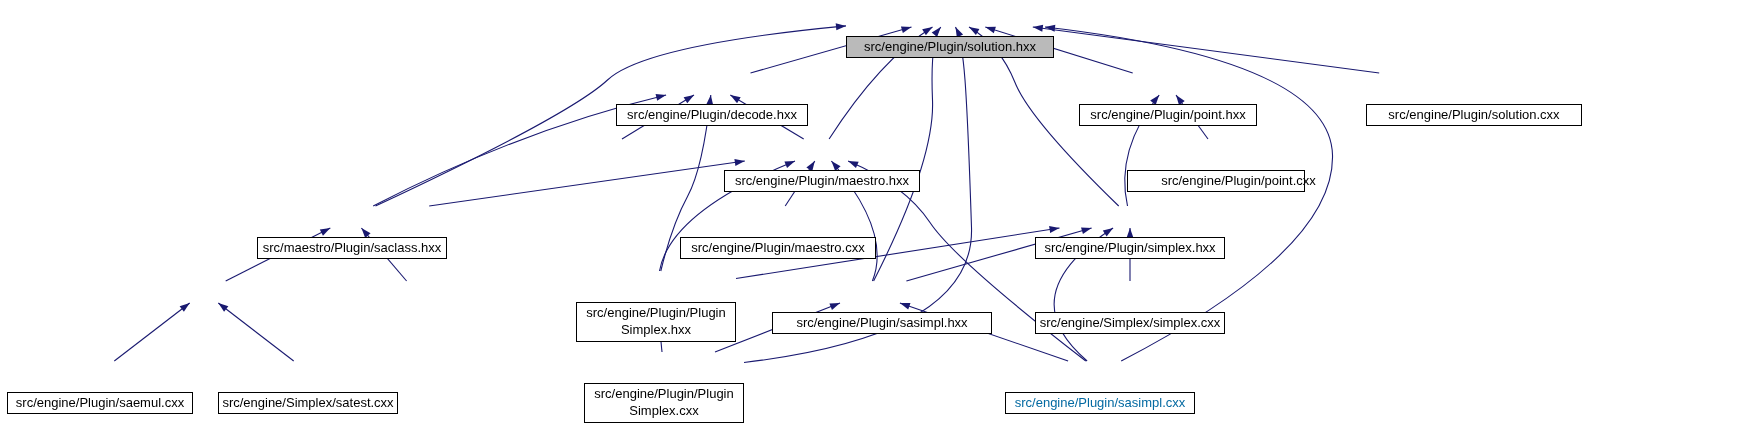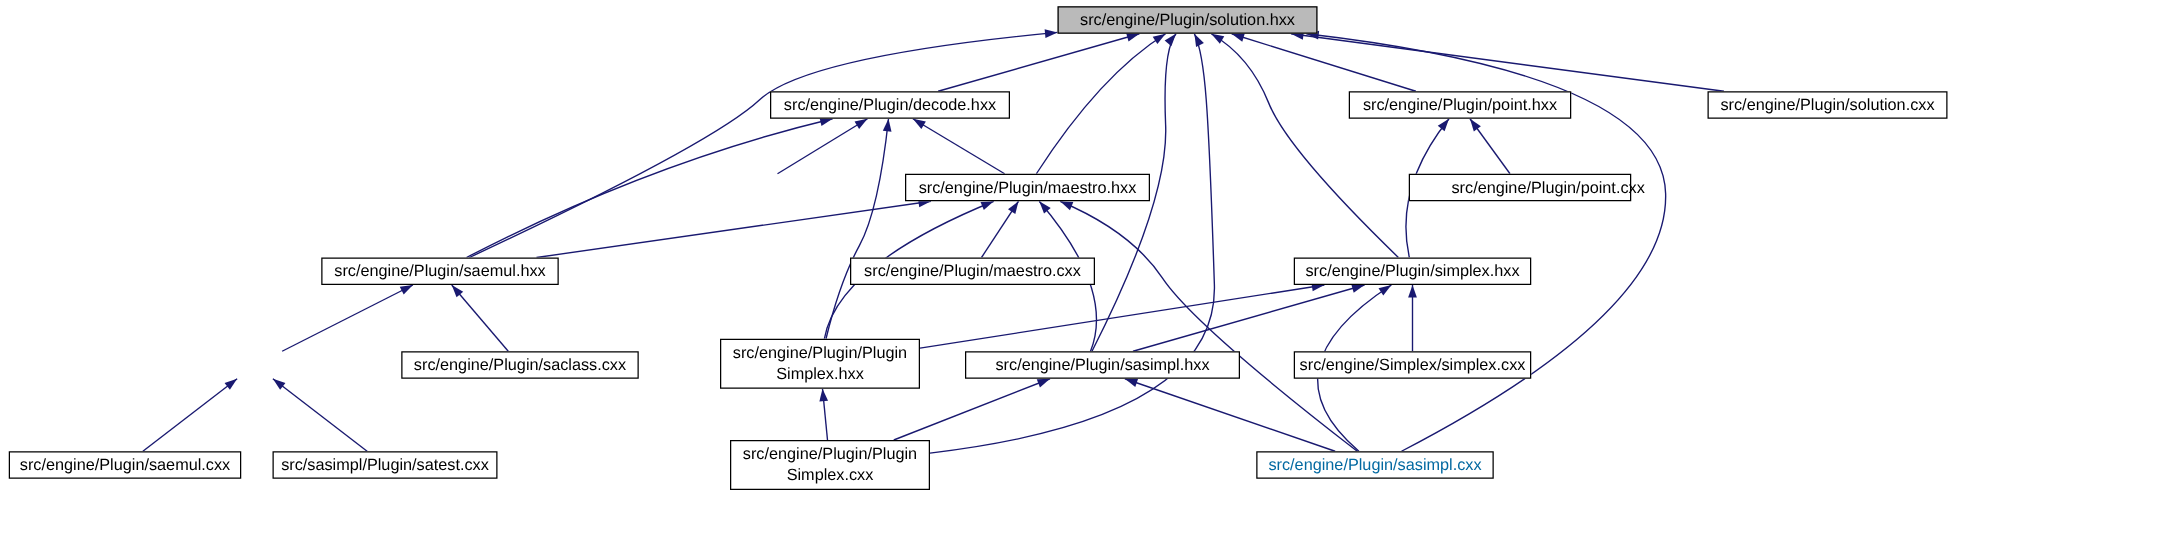--- a/index.html
+++ b/index.html
@@ -16,20 +16,21 @@
     box-sizing:border-box;
     display:flex;align-items:center;justify-content:center;
     text-align:center;
     font-size:13px;line-height:1.3;
     border:1px solid #000000;
     background:#ffffff;color:#000000;
     white-space:pre-line;
     padding:0 3px;
     cursor:pointer;
     z-index:2;
+    margin-top:31px;
   }
   .node.root{cursor:default;}
 </style>
 </head>
 <body>
 
 <div class="stage" style="width: 1742px; height: 440px; background: rgb(255, 255, 255);">
     <svg width="1742" height="440">
       <defs>
         <marker id="arrow" markerWidth="12" markerHeight="10" refX="10.5" refY="5" orient="auto" markerUnits="userSpaceOnUse">
@@ -64,29 +65,28 @@
       <path d="M906.4,281.0 L1091.6,228.0" fill="none" stroke="#191970" stroke-width="1.1" marker-end="url(#arrow)"></path>
       <path d="M736.0,278.5 L1059.5,228.0" fill="none" stroke="#191970" stroke-width="1.1" marker-end="url(#arrow)"></path>
       <path d="M1087.1,361.0 Q1010.0,295.0 1113.1,228.0" fill="none" stroke="#191970" stroke-width="1.1" marker-end="url(#arrow)"></path>
       <path d="M662.0,352.0 L658.0,311.0" fill="none" stroke="#191970" stroke-width="1.1" marker-end="url(#arrow)"></path>
       <path d="M1068.1,361.0 L899.9,303.0" fill="none" stroke="#191970" stroke-width="1.1" marker-end="url(#arrow)"></path>
       <path d="M715.0,352.0 L840.0,303.0" fill="none" stroke="#191970" stroke-width="1.1" marker-end="url(#arrow)"></path>
     </svg>
     <div class="node root" style="left: 846px; top: 5px; width: 208px; height: 22px; background: rgb(186, 186, 186); border-color: rgb(0, 0, 0); color: rgb(0, 0, 0);">src/engine/Plugin/solution.hxx</div>
     <div class="node" style="left: 616px; top: 73px; width: 192px; height: 22px; background: rgb(255, 255, 255); border-color: rgb(0, 0, 0); color: rgb(0, 0, 0);">src/engine/Plugin/decode.hxx</div>
     <div class="node" style="left: 1079px; top: 73px; width: 178px; height: 22px; background: rgb(255, 255, 255); border-color: rgb(0, 0, 0); color: rgb(0, 0, 0);">src/engine/Plugin/point.hxx</div>
-    <div class="node" style="left: 1366px; top: 73px; width: 192px; height: 22px; background: rgb(255, 255, 255); border-color: rgb(0, 0, 0); color: rgb(0, 0, 0);">src/engine/Plugin/solution.cxx</div>
+    <div class="node" style="left: 1366px; top: 73px; width: 216px; height: 22px; background: rgb(255, 255, 255); border-color: rgb(0, 0, 0); color: rgb(0, 0, 0);">src/engine/Plugin/solution.cxx</div>
     <div class="node" style="left: 724px; top: 139px; width: 196px; height: 22px; background: rgb(255, 255, 255); border-color: rgb(0, 0, 0); color: rgb(0, 0, 0);">src/engine/Plugin/maestro.hxx</div>
     <div class="node" style="left: 1127px; top: 139px; width: 178px; height: 22px; background: rgb(255, 255, 255); border-color: rgb(0, 0, 0); color: rgb(0, 0, 0); padding-left: 48px;">src/engine/Plugin/point.cxx</div>
-    <div class="node" style="left: 257px; top: 206px; width: 190px; height: 22px; background: rgb(255, 255, 255); border-color: rgb(0, 0, 0); color: rgb(0, 0, 0);">src/engine/Plugin/saemul.hxx</div>
+    <div class="node" style="left: 257px; top: 206px; width: 190px; height: 22px; background: rgb(255, 255, 255); border-color: rgb(0, 0, 0); color: rgb(0, 0, 0);">src/maestro/Plugin/saclass.hxx</div>
     <div class="node" style="left: 680px; top: 206px; width: 196px; height: 22px; background: rgb(255, 255, 255); border-color: rgb(0, 0, 0); color: rgb(0, 0, 0);">src/engine/Plugin/maestro.cxx</div>
     <div class="node" style="left: 1035px; top: 206px; width: 190px; height: 22px; background: rgb(255, 255, 255); border-color: rgb(0, 0, 0); color: rgb(0, 0, 0);">src/engine/Plugin/simplex.hxx</div>
-    <div class="node" style="left: 321px; top: 281px; width: 190px; height: 22px; background: rgb(255, 255, 255); border-color: rgb(0, 0, 0); color: rgb(0, 0, 0);">src/engine/Plugin/saclass.cxx</div>
     <div class="node" style="left: 576px; top: 271px; width: 160px; height: 40px; background: rgb(255, 255, 255); border-color: rgb(0, 0, 0); color: rgb(0, 0, 0);">src/engine/Plugin/Plugin
 Simplex.hxx</div>
     <div class="node" style="left: 772px; top: 281px; width: 220px; height: 22px; background: rgb(255, 255, 255); border-color: rgb(0, 0, 0); color: rgb(0, 0, 0);">src/engine/Plugin/sasimpl.hxx</div>
     <div class="node" style="left: 1035px; top: 281px; width: 190px; height: 22px; background: rgb(255, 255, 255); border-color: rgb(0, 0, 0); color: rgb(0, 0, 0);">src/engine/Simplex/simplex.cxx</div>
     <div class="node" style="left: 7px; top: 361px; width: 186px; height: 22px; background: rgb(255, 255, 255); border-color: rgb(0, 0, 0); color: rgb(0, 0, 0);">src/engine/Plugin/saemul.cxx</div>
-    <div class="node" style="left: 218px; top: 361px; width: 180px; height: 22px; background: rgb(255, 255, 255); border-color: rgb(0, 0, 0); color: rgb(0, 0, 0);">src/sasimpl/Plugin/satest.cxx</div>
+    <div class="node" style="left: 218px; top: 361px; width: 180px; height: 22px; background: rgb(255, 255, 255); border-color: rgb(0, 0, 0); color: rgb(0, 0, 0);">src/engine/Simplex/satest.cxx</div>
     <div class="node" style="left: 584px; top: 352px; width: 160px; height: 40px; background: rgb(255, 255, 255); border-color: rgb(0, 0, 0); color: rgb(0, 0, 0);">src/engine/Plugin/Plugin
 Simplex.cxx</div>
     <div class="node" style="left: 1005px; top: 361px; width: 190px; height: 22px; background: rgb(255, 255, 255); border-color: rgb(0, 0, 0); color: #0369a1;">src/engine/Plugin/sasimpl.cxx</div>
   </div>
 
 </body></html>

